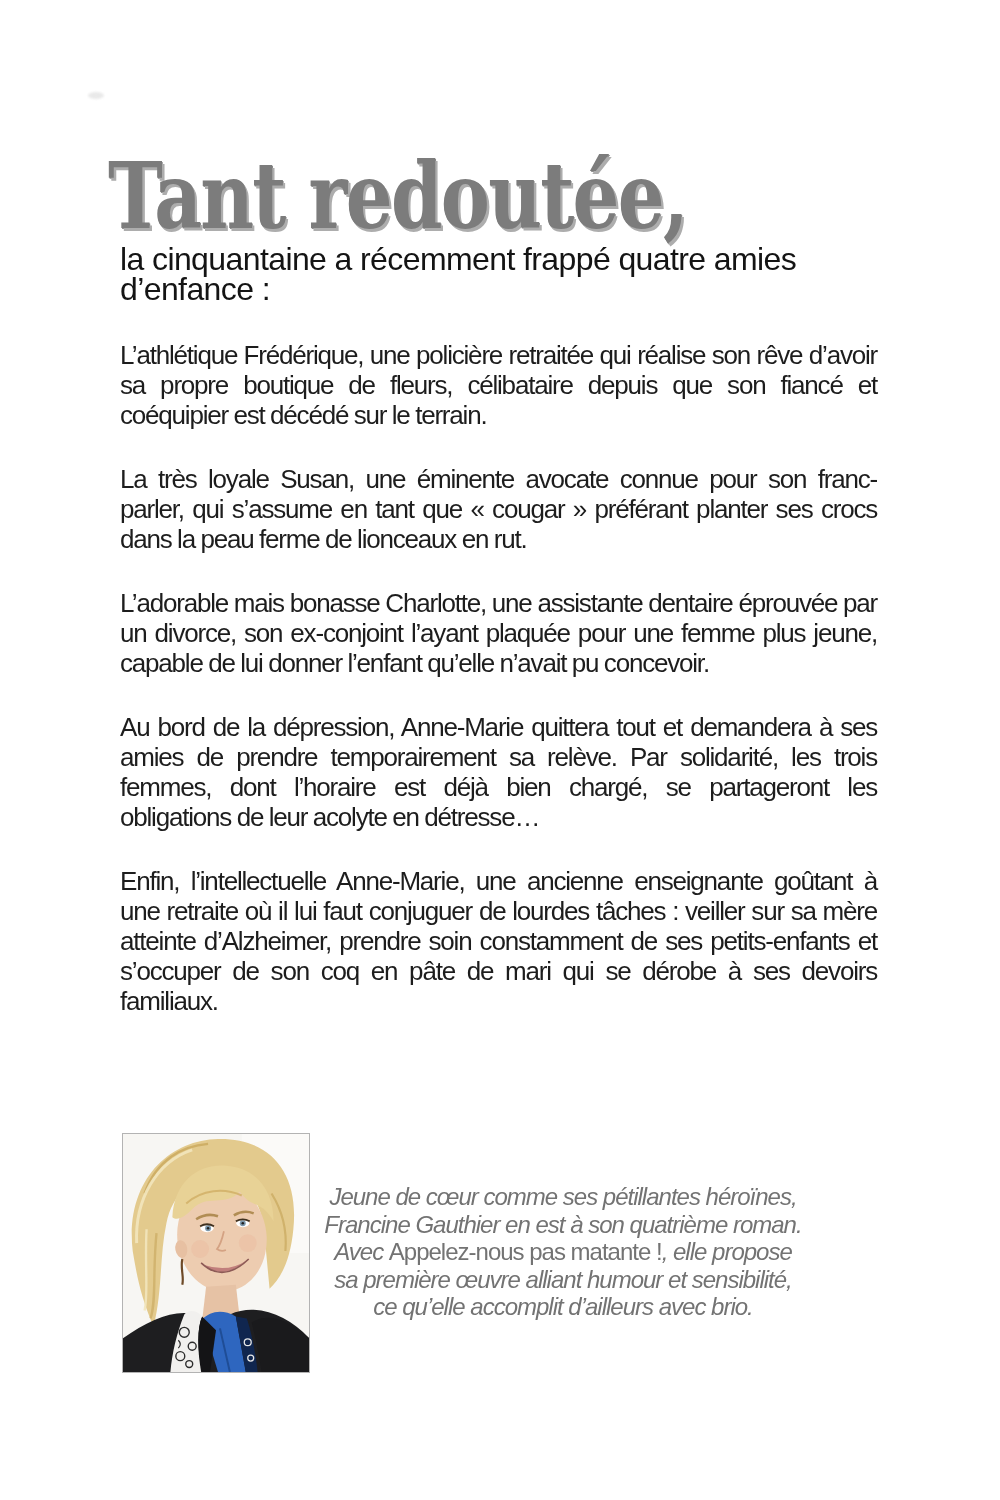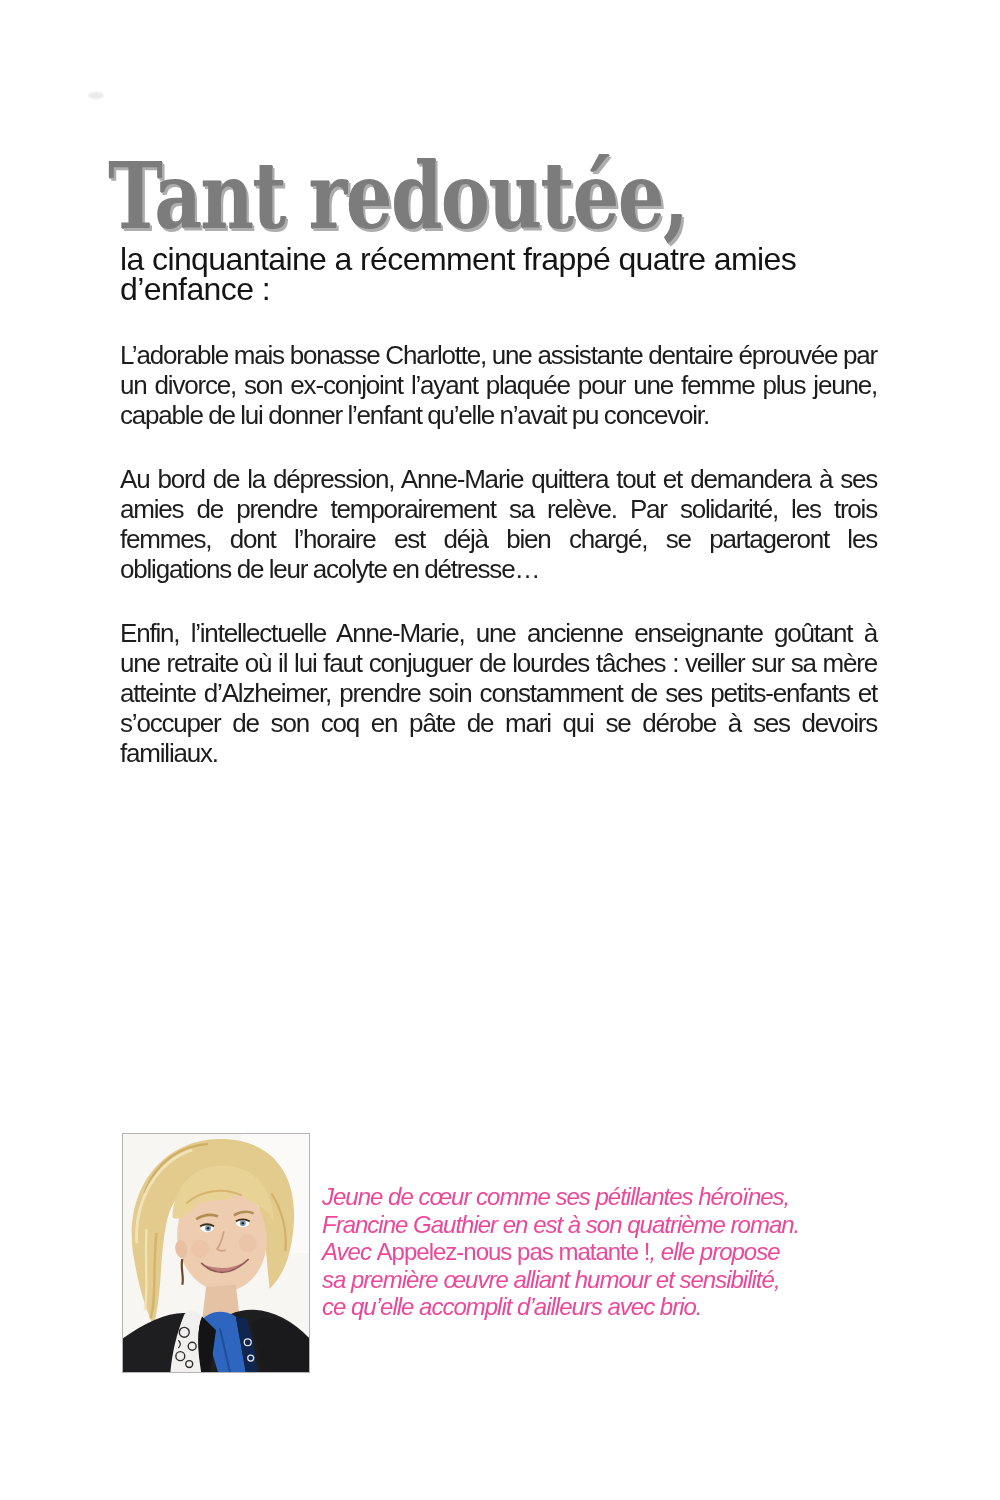--- a/index.html
+++ b/index.html
@@ -60,36 +60,39 @@
     width:188px; height:240px;
     border:1px solid #b3b3b3;
     background:#f6f5f2;
   }
   .photo-frame svg { display:block; width:100%; height:100%; }
   .bio {
     position:absolute; left:322px; top:1183px; width:482px;
     font-size:24px; line-height:27.5px;
     letter-spacing:-1px;
     font-style:italic;
-    color:#ec4899;
+    color:#737373;
+    text-align:center;
   }
   .bio .upright { font-style:normal; }
 </style>
 </head>
 <body>
 
 <div class="page">
 
   <div class="smudge"></div>
 
   <h1 class="book-title">Tant redoutée,</h1>
 
   <div class="column">
     <p class="subtitle">la cinquantaine a récemment frappé quatre amies d’enfance :</p>
 
+    <p class="body-par">L’athlétique Frédérique, une policière retraitée qui réalise son rêve d’avoir sa propre boutique de fleurs, célibataire depuis que son fiancé et coéquipier est décédé sur le terrain.</p>
+    <p class="body-par">La très loyale Susan, une éminente avocate connue pour son franc-parler, qui s’assume en tant que « cougar » préférant planter ses crocs dans la peau ferme de lionceaux en rut.</p>
     <p class="body-par">L’adorable mais bonasse Charlotte, une assistante dentaire éprouvée par un divorce, son ex-conjoint l’ayant plaquée pour une femme plus jeune, capable de lui donner l’enfant qu’elle n’avait pu concevoir.</p>
     <p class="body-par">Au bord de la dépression, Anne-Marie quittera tout et demandera à ses amies de prendre temporairement sa relève. Par solidarité, les trois femmes, dont l’horaire est déjà bien chargé, se partageront les obligations de leur acolyte en détresse…</p>
     <p class="body-par">Enfin, l’intellectuelle Anne-Marie, une ancienne enseignante goûtant à une retraite où il lui faut conjuguer de lourdes tâches : veiller sur sa mère atteinte d’Alzheimer, prendre soin constamment de ses petits-enfants et s’occuper de son coq en pâte de mari qui se dérobe à ses devoirs familiaux.</p>
 
   </div>
 
   <div class="photo-frame">
     <svg viewBox="0 0 188 240" preserveAspectRatio="xMidYMid slice">
 
       <rect x="0" y="0" width="188" height="240" fill="#f7f6f3"></rect>

